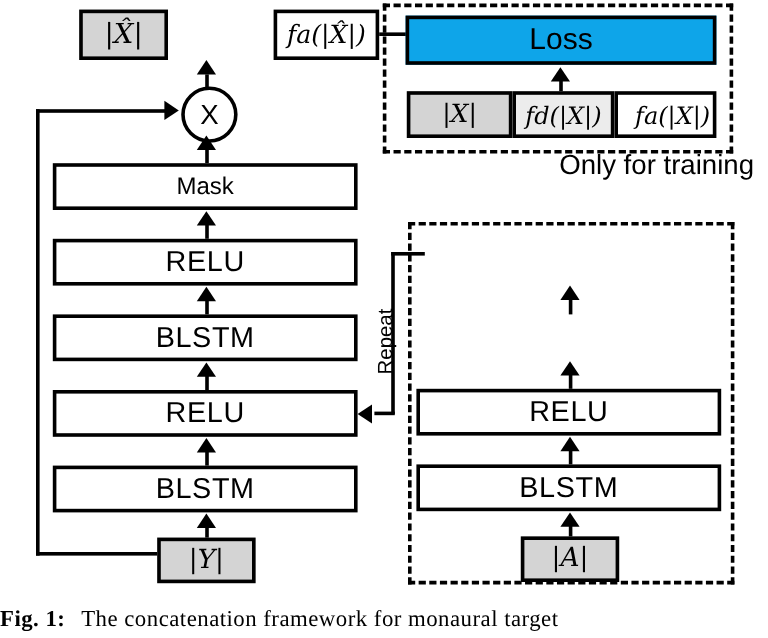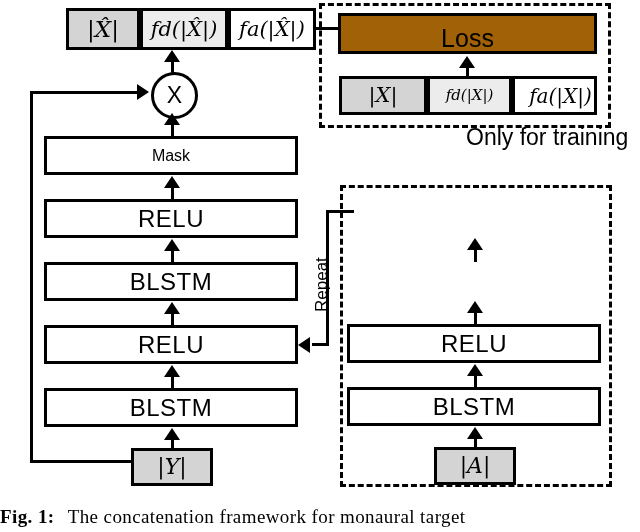--- a/index.html
+++ b/index.html
@@ -9,21 +9,21 @@
   .box{position:absolute;box-sizing:border-box;background:#ffffff;
        border:3px solid #000;display:flex;align-items:center;justify-content:center;
        font-family:"Liberation Sans",sans-serif;color:#000;white-space:nowrap;}
   .box span{display:block;line-height:1;}
 
   .lbl{position:absolute;font-family:"Liberation Sans",sans-serif;color:#000;
        white-space:nowrap;line-height:1;}
 
   .gray{background:#d4d4d4;}
   .lgray{background:#ececec;}
-  .loss{background:#a16207;align-items:flex-end;}
+  .loss{background:#0ea5e9;}
 
   .mathi{font-family:"DejaVu Serif",serif;font-style:italic;}
 
   .dash{position:absolute;box-sizing:border-box;border:3px dashed #000;background:transparent;}
 
   .ln{position:absolute;background:#000;}
   .vl{width:3px;}
   .hl{height:3px;}
 
   .arrU{position:absolute;width:0;height:0;border-left:8px solid transparent;
@@ -45,44 +45,41 @@
   .caption b{font-weight:bold;}
 </style>
 </head>
 <body>
 
 <div id="stage">
 
   <div class="box gray" style="left:66px;top:8px;width:74px;height:42px;">
     <span class="mathi" style="font-size:23px;">|X̂|</span>
   </div>
-  <div class="box lgray" style="left:140px;top:8px;width:88px;height:42px;">
-    <span class="mathi" style="font-size:21px;">fd(|X̂|)</span>
-  </div>
   <div class="box" style="left:228px;top:8px;width:88px;height:42px;">
     <span class="mathi" style="font-size:21px;">fa(|X̂|)</span>
   </div>
 
   <div class="ln hl" style="left:316px;top:27px;width:30px;"></div>
   <div class="arrR" style="left:343px;top:20px;"></div>
 
   <div class="dash" style="left:319px;top:3px;width:292px;height:125px;"></div>
 
   <div class="box loss" style="left:338px;top:13px;width:259px;height:41px;">
     <span style="font-size:25px;">Loss</span>
   </div>
 
   <div class="ln vl" style="left:466px;top:66px;height:20px;"></div>
   <div class="arrU" style="left:459px;top:56px;"></div>
 
   <div class="box gray" style="left:339px;top:76px;width:88px;height:39px;">
     <span class="mathi" style="font-size:21px;">|X|</span>
   </div>
   <div class="box lgray" style="left:427px;top:76px;width:85px;height:39px;">
-    <span class="mathi" style="font-size:15px;">fd(|X|)</span>
+    <span class="mathi" style="font-size:20px;">fd(|X|)</span>
   </div>
   <div class="box" style="left:512px;top:76px;width:85px;height:39px;">
     <span class="mathi" style="font-size:20px;margin-left:12px;">fa(|X|)</span>
   </div>
 
   <div class="lbl" style="left:466px;top:126px;font-size:23px;">Only for training</div>
 
   <div class="ln vl" style="left:171px;top:62px;height:14px;"></div>
   <div class="arrU" style="left:164px;top:50px;"></div>
 
@@ -92,21 +89,21 @@
 
   <div class="ln vl" style="left:30px;top:91px;height:372px;"></div>
   <div class="ln hl" style="left:30px;top:460px;width:108px;"></div>
   <div class="ln hl" style="left:30px;top:91px;width:110px;"></div>
   <div class="arrR" style="left:137px;top:84px;"></div>
 
   <div class="ln vl" style="left:171px;top:125px;height:14px;"></div>
   <div class="arrU" style="left:164px;top:113px;"></div>
 
   <div class="box" style="left:44px;top:136px;width:254px;height:39px;">
-    <span style="font-size:16px;">Mask</span>
+    <span style="font-size:20px;">Mask</span>
   </div>
   <div class="arrU" style="left:164px;top:176px;"></div>
   <div class="ln vl" style="left:171px;top:187px;height:13px;"></div>
 
   <div class="box" style="left:44px;top:199px;width:254px;height:39px;">
     <span style="font-size:24px;letter-spacing:0.5px;">RELU</span>
   </div>
   <div class="arrU" style="left:164px;top:239px;"></div>
   <div class="ln vl" style="left:171px;top:250px;height:13px;"></div>
 

